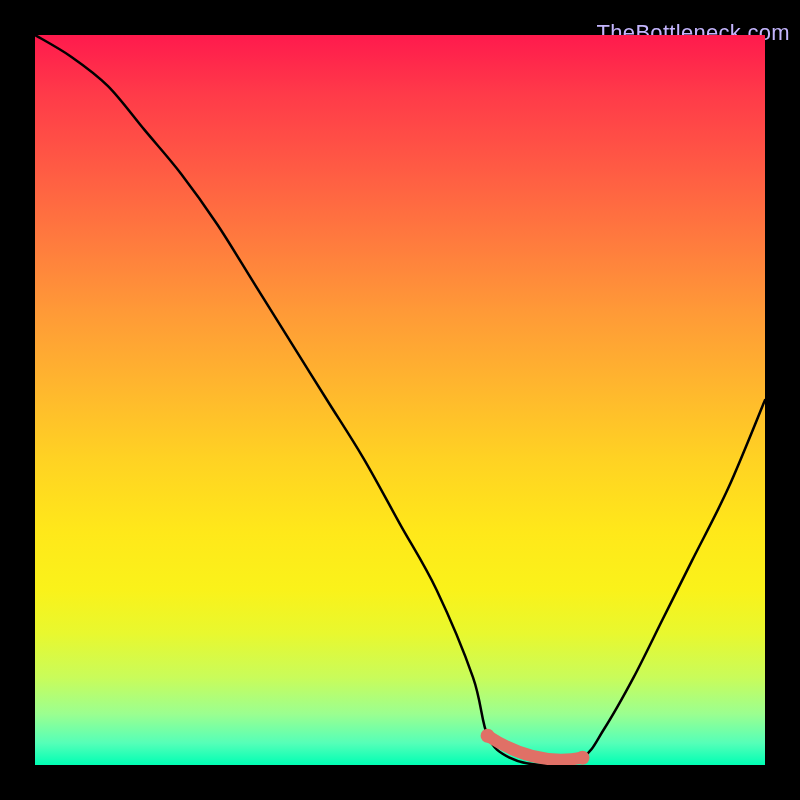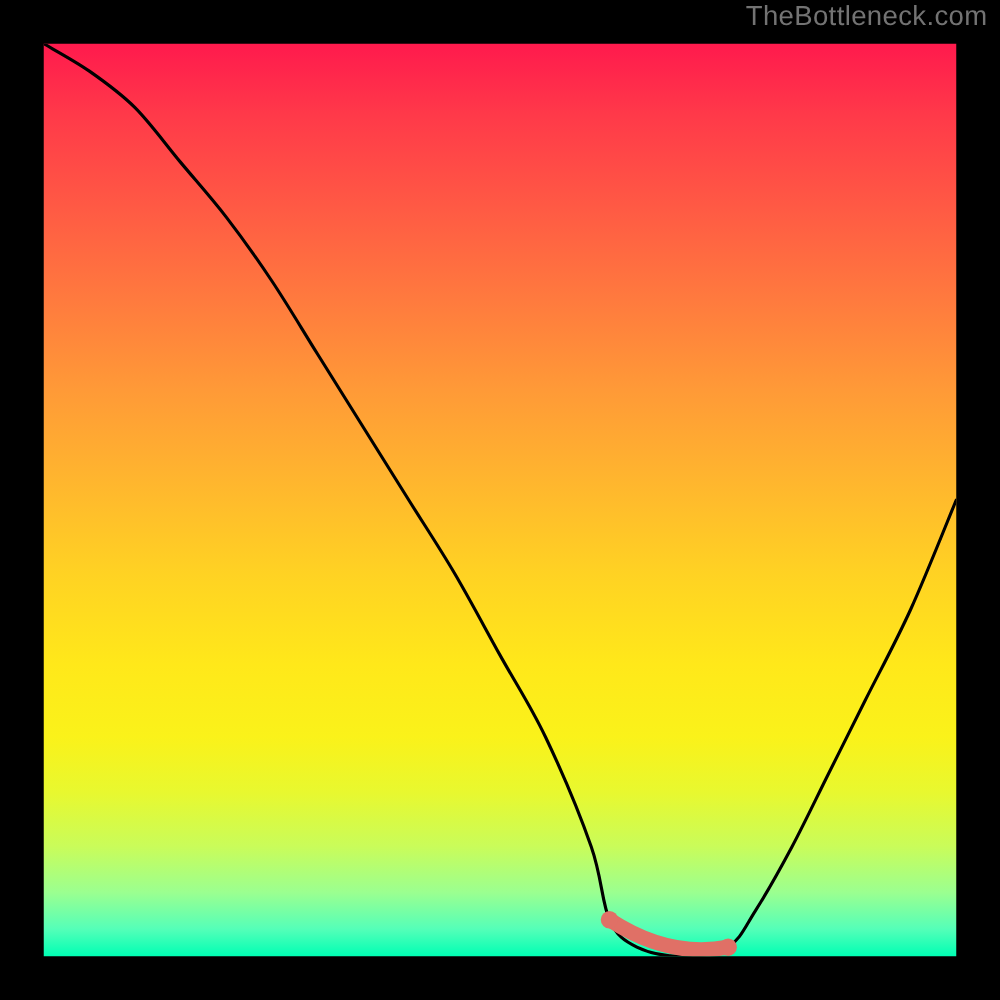--- a/index.html
+++ b/index.html
@@ -48,23 +48,23 @@
     width: 730px;
     height: 730px;
     pointer-events: none;
   }
   .segment {
     position: absolute;
     pointer-events: none;
   }
   .watermark {
     position: absolute;
-    top: 0;
+    top: 20px;
     right: 10px;
-    color: #737373;
+    color: #c4b5fd;
     font-size: 22px;
     letter-spacing: 0.3px;
     font-weight: 400;
   }
 </style>
 </head>
 <body>
 
 <div class="outer">
   <div class="watermark">TheBottleneck.com</div>

